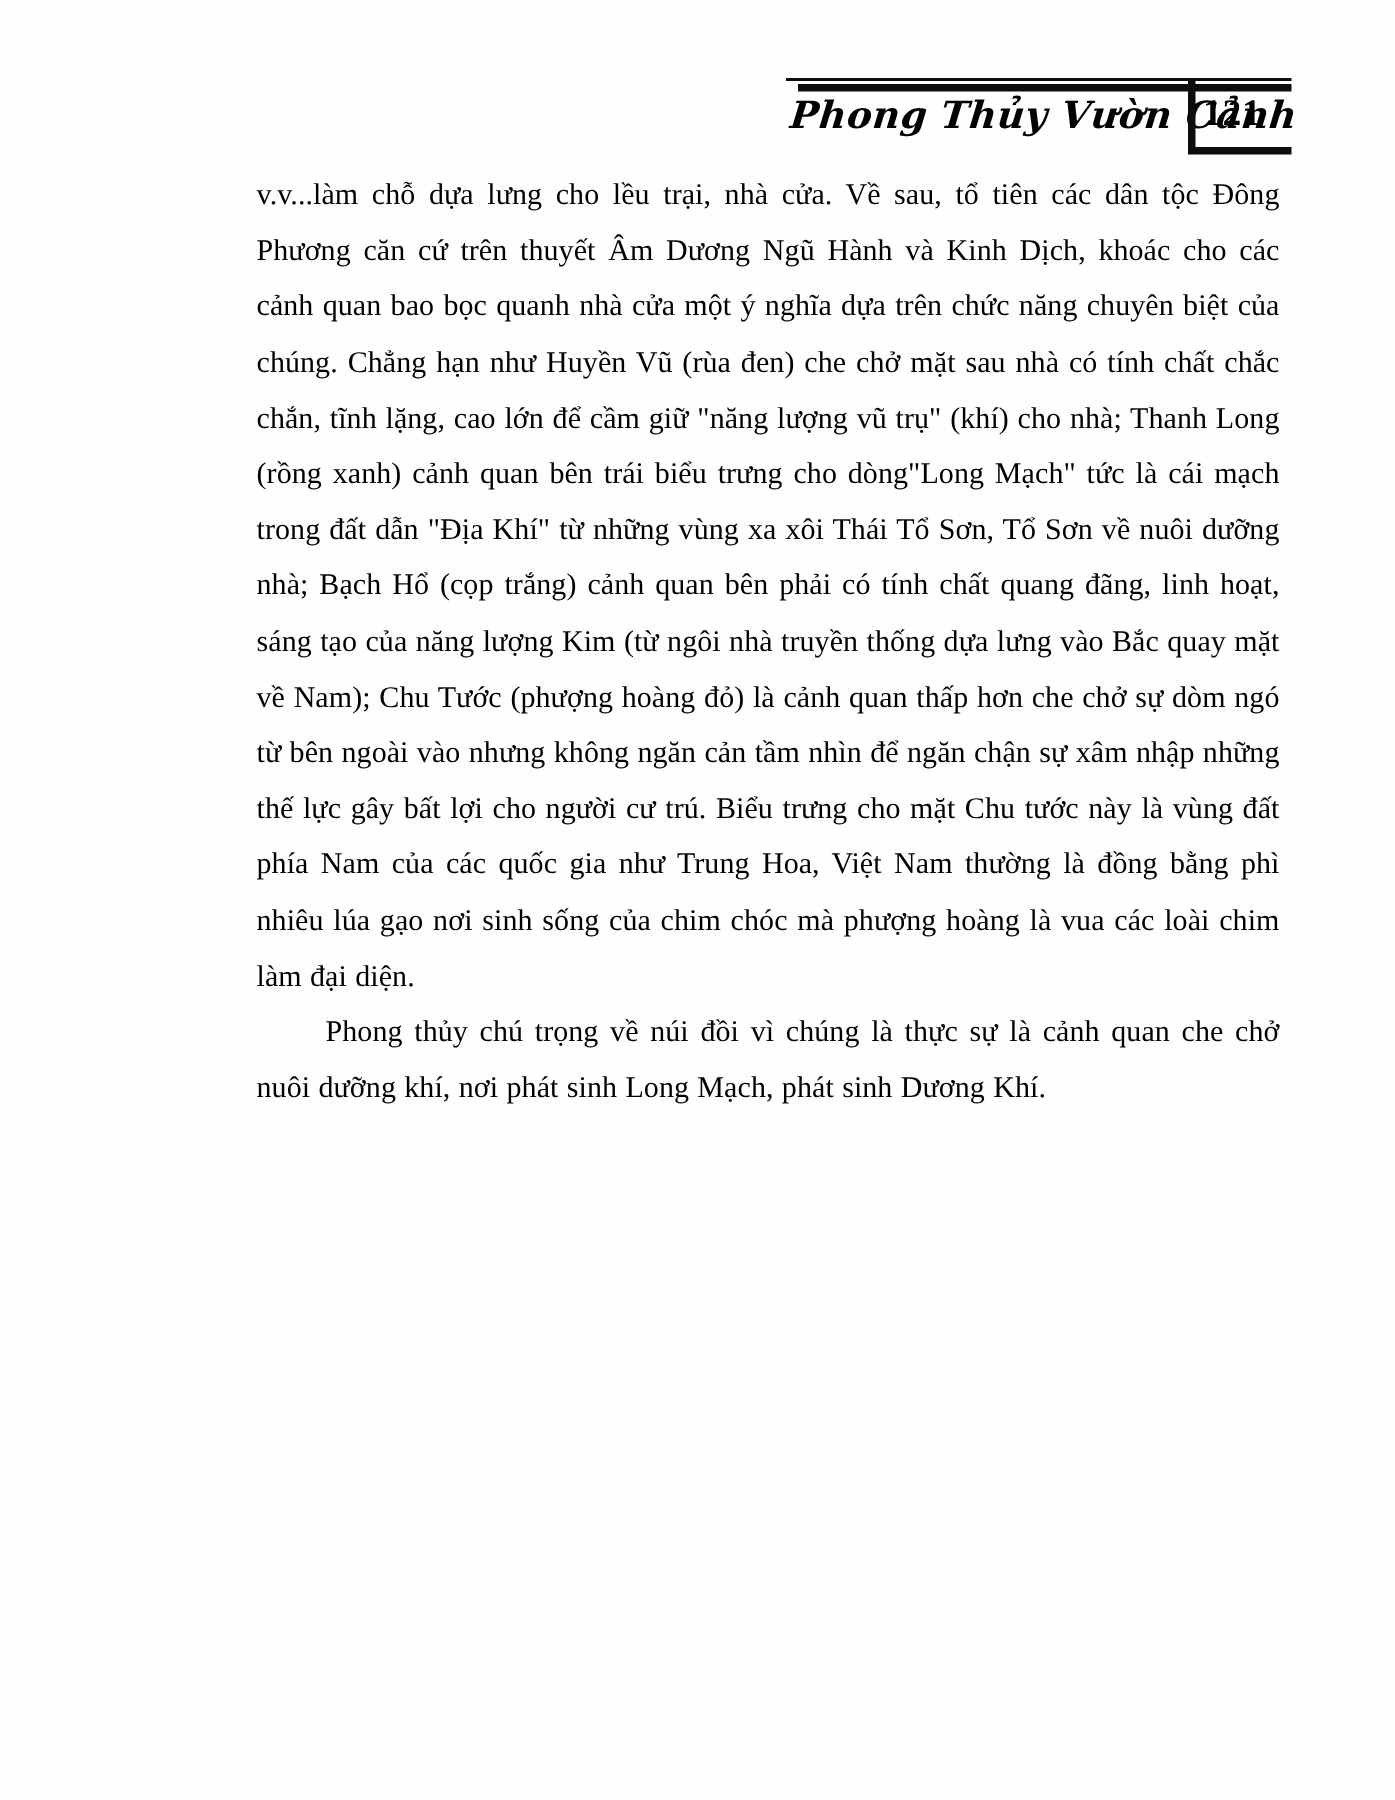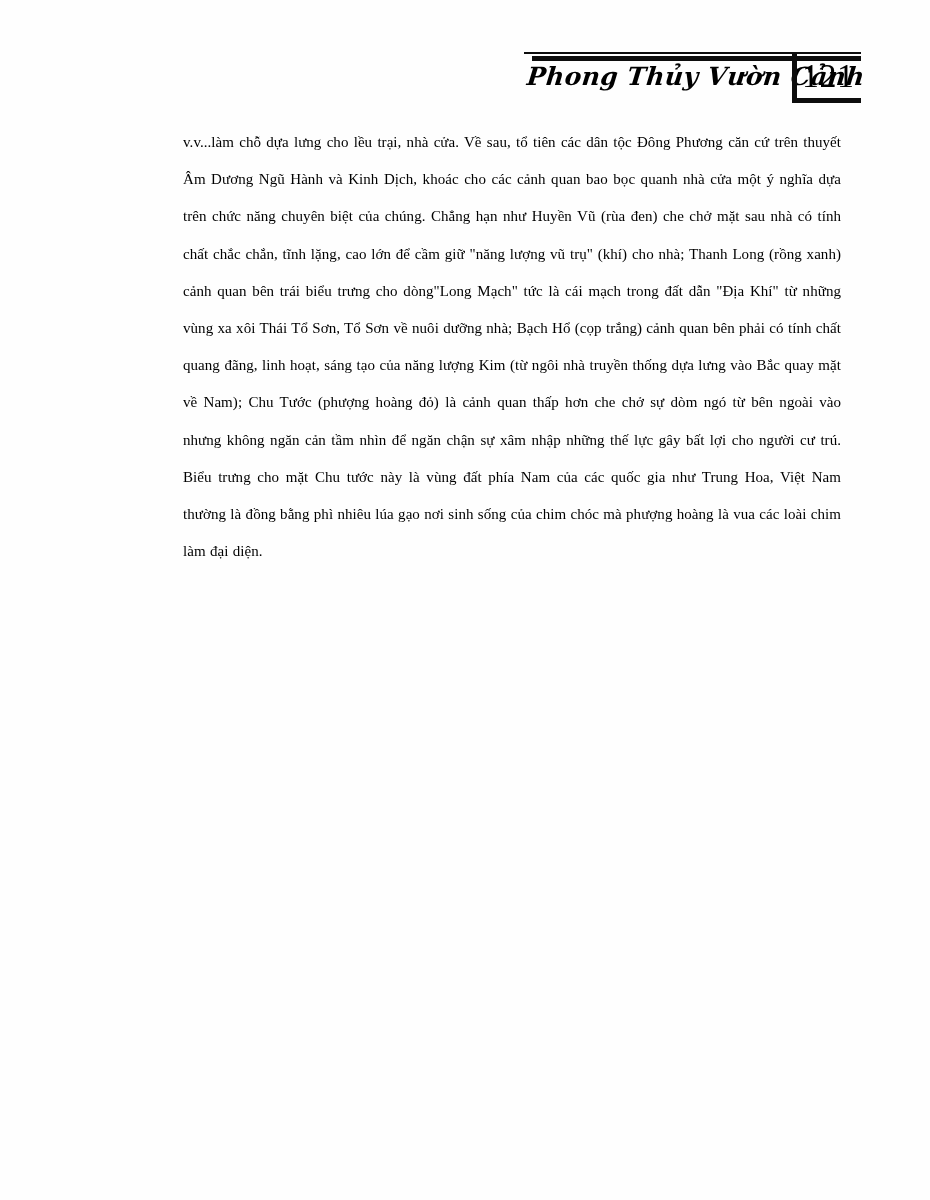--- a/index.html
+++ b/index.html
@@ -96,40 +96,40 @@
     height: 5px;
     background: #0d0d0d;
   }
   .folio-number {
     position: absolute;
     left: 10px;
     top: 0;
     width: 58px;
     height: 45px;
     font-family: "Liberation Serif", "DejaVu Serif", serif;
-    font-weight: 400;
-    font-size: 34px;
+    font-weight: 700;
+    font-size: 25px;
     line-height: 45px;
     text-align: left;
     letter-spacing: 0.5px;
   }
 
   
   .body-text {
     position: absolute;
     left: 171px;
     top: 112px;
     width: 682px;
   }
 
   .para {
-    margin: 12px;
+    margin: 0;
     text-align: justify;
     text-justify: inter-word;
-    font-size: 15px;
+    font-size: 20px;
     line-height: 37.2px;
     letter-spacing: 0.05px;
     word-spacing: 0.5px;
     hyphens: none;
     -webkit-hyphens: none;
   }
   .para.indent {
     text-indent: 46px;
   }
   .para + .para {
@@ -153,15 +153,16 @@
     <div class="folio-box">
       <div class="folio-rule-left"></div>
       <div class="folio-rule-bottom"></div>
       <div class="folio-number">121</div>
     </div>
 
   </div>
 
   <div class="body-text">
     <p class="para">v.v...làm chỗ dựa lưng cho lều trại, nhà cửa. Về sau, tổ tiên các dân tộc Đông Phương căn cứ trên thuyết Âm Dương Ngũ Hành và Kinh Dịch, khoác cho các cảnh quan bao bọc quanh nhà cửa một ý nghĩa dựa trên chức năng chuyên biệt của chúng. Chẳng hạn như Huyền Vũ (rùa đen) che chở mặt sau nhà có tính chất chắc chắn, tĩnh lặng, cao lớn để cầm giữ "năng lượng vũ trụ" (khí) cho nhà; Thanh Long (rồng xanh) cảnh quan bên trái biểu trưng cho dòng"Long Mạch" tức là cái mạch trong đất dẫn "Địa Khí" từ những vùng xa xôi Thái Tổ Sơn, Tổ Sơn về nuôi dưỡng nhà; Bạch Hổ (cọp trắng) cảnh quan bên phải có tính chất quang đãng, linh hoạt, sáng tạo của năng lượng Kim (từ ngôi nhà truyền thống dựa lưng vào Bắc quay mặt về Nam); Chu Tước (phượng hoàng đỏ) là cảnh quan thấp hơn che chở sự dòm ngó từ bên ngoài vào nhưng không ngăn cản tầm nhìn để ngăn chận sự xâm nhập những thế lực gây bất lợi cho người cư trú. Biểu trưng cho mặt Chu tước này là vùng đất phía Nam của các quốc gia như Trung Hoa, Việt Nam thường là đồng bằng phì nhiêu lúa gạo nơi sinh sống của chim chóc mà phượng hoàng là vua các loài chim làm đại diện.</p>
+    <p class="para indent">Phong thủy chú trọng về núi đồi vì chúng là thực sự là cảnh quan che chở nuôi dưỡng khí, nơi phát sinh Long Mạch, phát sinh Dương Khí.</p>
   </div>
 
 </div>
 
 </body></html>

